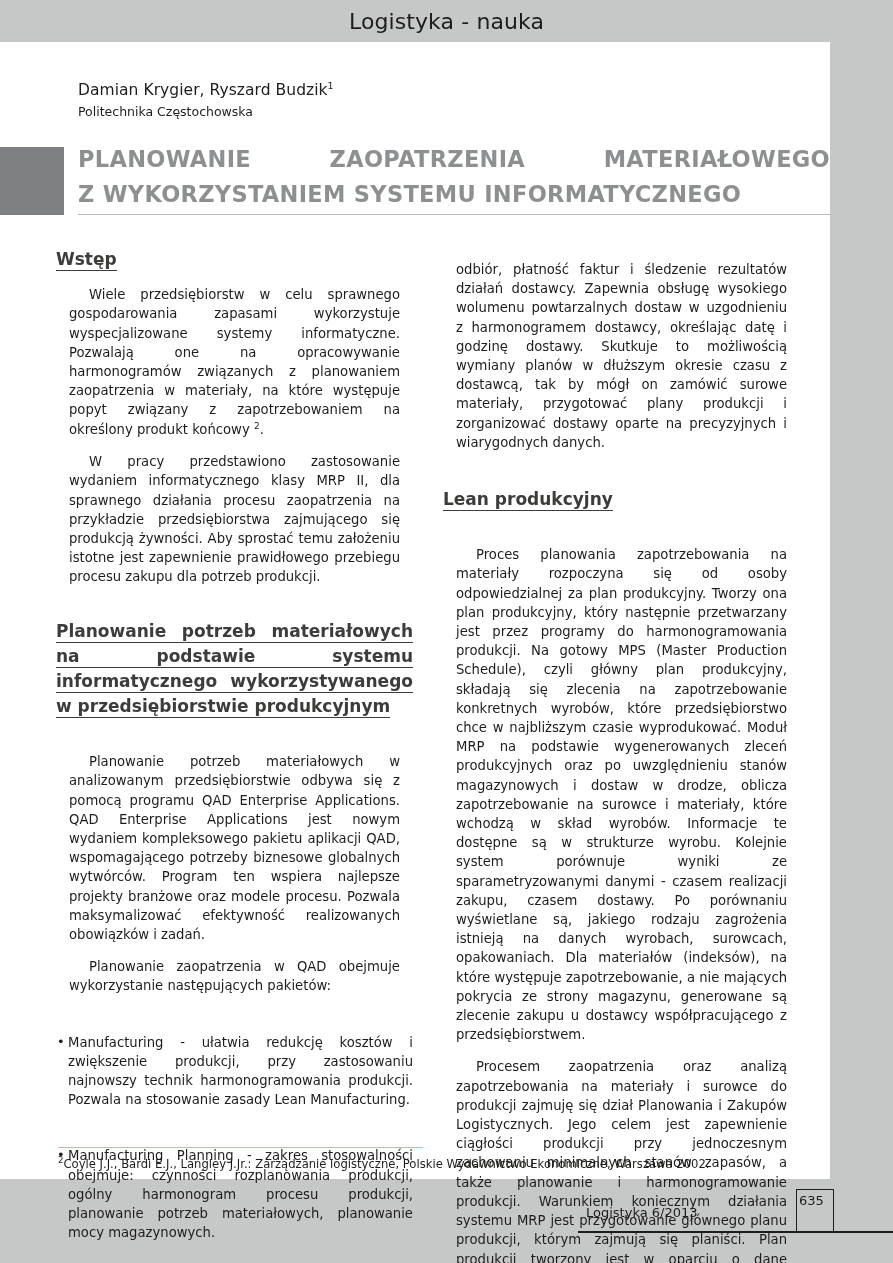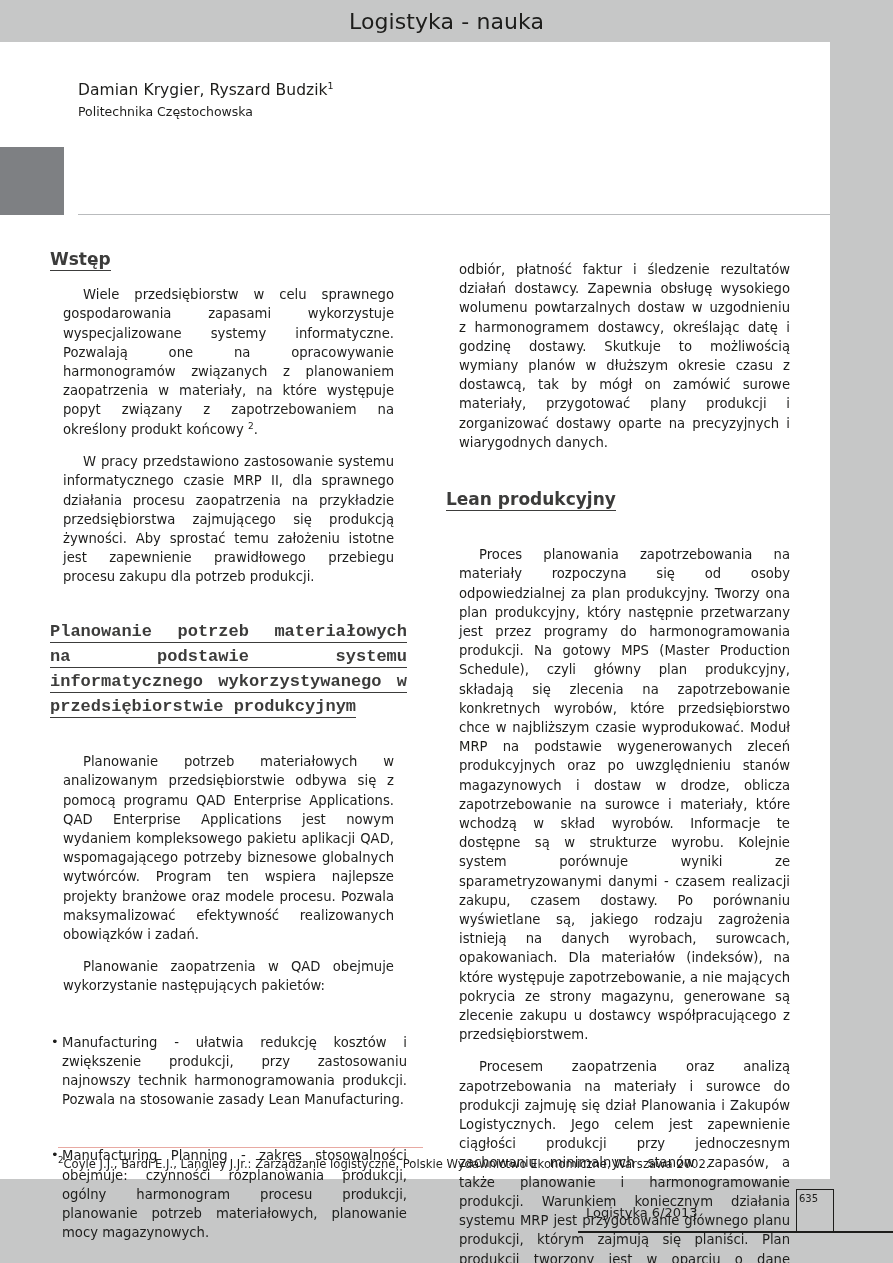--- a/index.html
+++ b/index.html
@@ -97,25 +97,25 @@
     top: 172px;
     width: 752px;
     height: 1px;
     background: #b9bbbd;
   }
 
   
   .columns {
     position: absolute;
     top: 205px;
-    left: 50px;
+    left: 56px;
     width: 760px;
     height: 850px;
     display: flex;
-    gap: 39px;
+    gap: 30px;
   }
   .col {
     width: 357px;
     position: relative;
   }
 
   h2.sec {
     font-size: 17px;
     font-weight: 700;
     color: #3c3c3b;
@@ -127,21 +127,20 @@
     -webkit-box-decoration-break: clone;
     padding-bottom: 1px;
   }
   .sec-wrap { margin: 0 0 9px 0; }
   .sec-wrap.first { margin-top: 0; }
   .sec-wrap.multiline {
     text-align: justify;
   }
   .sec-wrap.multiline h2.sec {
     display: inline;
-    font-family: Liberation Mono, monospace;
   }
 
   p.body {
     margin: 13px;
     font-size: 13.2px;
     line-height: 1.455;
     color: #1d1d1b;
     text-align: justify;
     text-indent: 20px;
     hyphens: none;
@@ -226,21 +225,21 @@
     width: 38px;
     height: 43px;
     border: 1.6px solid #1d1d1b;
     background: #c6c7c7;
     box-sizing: border-box;
   }
   .page-number {
     position: absolute;
     left: 799px;
     top: 14px;
-    font-size: 10px;
+    font-size: 13px;
     color: #1d1d1b;
   }
 </style>
 </head>
 <body>
 
 <div class="page-bg"></div>
 
 <div class="running-head">
   <span>Logistyka - nauka</span>
@@ -249,33 +248,41 @@
 <div class="paper">
 
   <div class="author-block">
     <div class="author-names">
       <span>Damian Krygier, Ryszard Budzik</span><sup>1</sup>
     </div>
     <div class="author-affil">Politechnika Częstochowska</div>
   </div>
 
   <div class="title-swatch"></div>
+  <div class="doc-title">
+    <span class="line1">
+      <span>PLANOWANIE</span>
+      <span>ZAOPATRZENIA</span>
+      <span>MATERIAŁOWEGO</span>
+    </span>
+    <span class="line2">Z WYKORZYSTANIEM SYSTEMU INFORMATYCZNEGO</span>
+  </div>
   <div class="title-rule"></div>
 
   <div class="columns">
 
     <div class="col">
 
       <div class="sec-wrap first">
         <h2 class="sec">Wstęp</h2>
       </div>
 
       <p class="body"><span>Wiele przedsiębiorstw w celu sprawnego gospodarowania zapasami wykorzystuje wyspecjalizowane systemy informatyczne. Pozwalają one na opracowywanie harmonogramów związanych z planowaniem zaopatrzenia w materiały, na które występuje popyt związany z zapotrzebowaniem na określony produkt końcowy </span><sup>2</sup><span>.</span></p>
 
-      <p class="body">W pracy przedstawiono zastosowanie systemu informatycznego czasie MRP II, dla sprawnego działania procesu zaopatrzenia na przykładzie przedsiębiorstwa zajmującego się produkcją żywności. Aby sprostać temu założeniu istotne jest zapewnienie prawidłowego przebiegu procesu zakupu dla potrzeb produkcji.</p>
+      <p class="body">W pracy przedstawiono zastosowanie wydaniem informatycznego klasy MRP II, dla sprawnego działania procesu zaopatrzenia na przykładzie przedsiębiorstwa zajmującego się produkcją żywności. Aby sprostać temu założeniu istotne jest zapewnienie prawidłowego przebiegu procesu zakupu dla potrzeb produkcji.</p>
 
       <div class="gap-md"></div>
 
       <div class="sec-wrap multiline">
         <h2 class="sec">Planowanie potrzeb materiałowych na podstawie systemu informatycznego wykorzystywanego w przedsiębiorstwie produkcyjnym</h2>
       </div>
 
       <div class="gap-sm"></div>
 
       <p class="body">Planowanie potrzeb materiałowych w analizowanym przedsiębiorstwie odbywa się z pomocą programu QAD Enterprise Applications. QAD Enterprise Applications jest nowym wydaniem kompleksowego pakietu aplikacji QAD, wspomagającego potrzeby biznesowe globalnych wytwórców. Program ten wspiera najlepsze projekty branżowe oraz modele procesu. Pozwala maksymalizować efektywność realizowanych obowiązków i zadań.</p>

